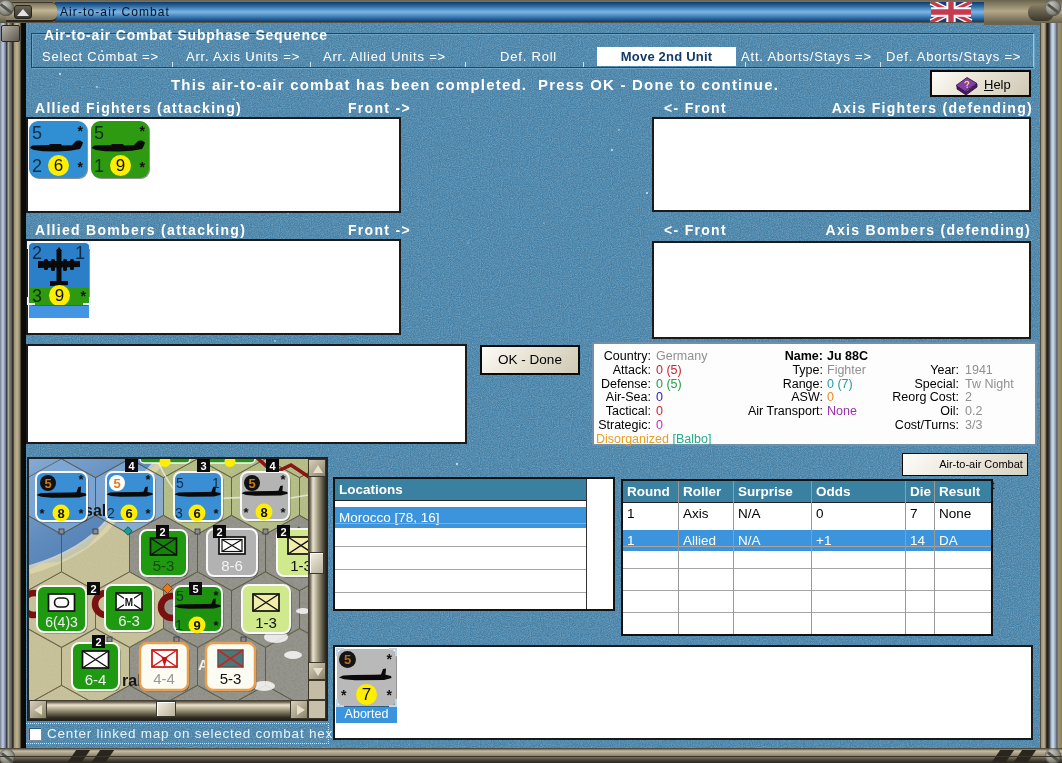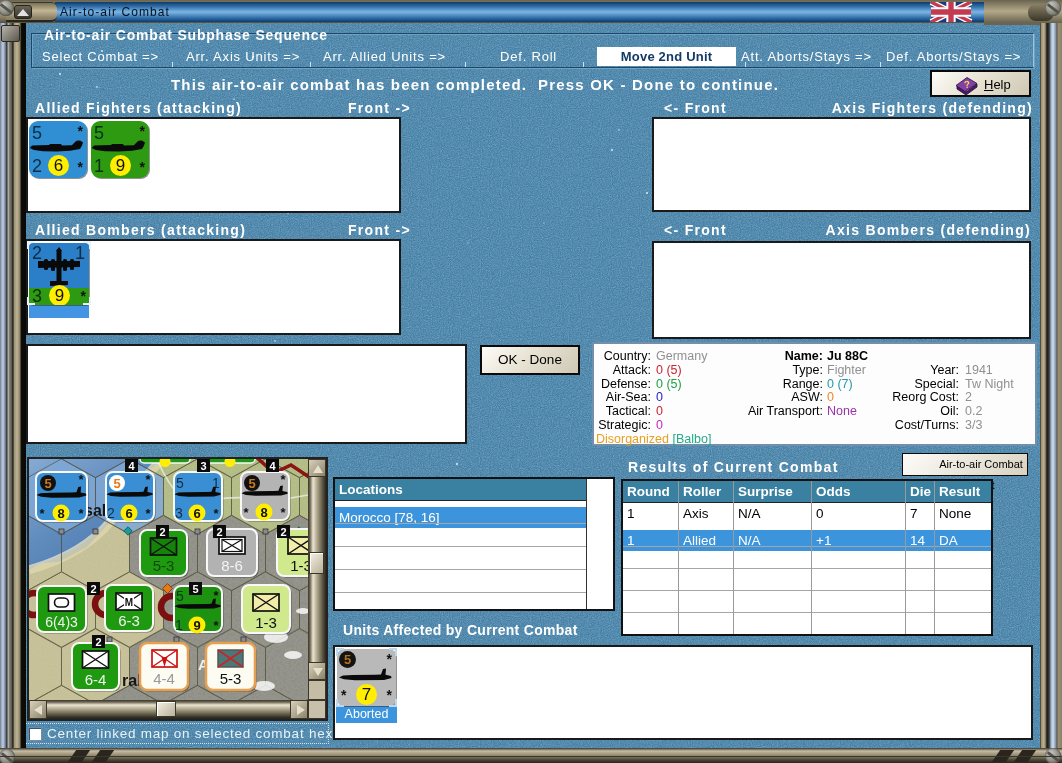--- a/index.html
+++ b/index.html
@@ -274,23 +274,21 @@
       <div class="r gy" style="left:371px;top:33px;">Tw Night</div>
     <div class="lab" style="left:240px;top:46px;width:125px;">Reorg Cost:</div>
       <div class="r gy" style="left:371px;top:46px;">2</div>
     <div class="lab" style="left:240px;top:60px;width:125px;">Oil:</div>
       <div class="r gy" style="left:371px;top:60px;">0.2</div>
     <div class="lab" style="left:240px;top:74px;width:125px;">Cost/Turns:</div>
       <div class="r gy" style="left:371px;top:74px;">3/3</div>
   </div>
 
   <div class="abs wlabel" style="left:335px;top:486px;letter-spacing:0.9px;">Air-to-Air Combat Locations</div>
-  <div class="abs wlabel" style="left:620px;top:459px;">Results of Current Combat</div>
   <div class="abs" id="chartbtn">Air-to-air Combat Chart</div>
-  <div class="abs wlabel" style="left:335px;top:622px;letter-spacing:0.3px;">Units Affected by Current Combat</div>
 
   <div class="abs" id="locbox" style="left:333px;top:477px;width:282px;height:134px;background:#fff;border:2px solid #111;">
     <div class="abs thead" style="left:0;top:0;width:251px;height:22px;">
         <span style="position:absolute;left:4px;top:3px;">Locations</span>
       </div>
     <div class="abs selrow" style="left:0;top:22px;width:251px;height:21px;font-size:13.5px;">
         <span style="position:absolute;left:4px;top:3px;">Morocco [78, 16]</span>
       </div>
     <div class="vline" style="left:251px;top:0;width:1px;height:130px;background:#333;"></div>
     <div class="abs" style="left:0;top:21px;width:251px;height:1px;background:#222;"></div>

